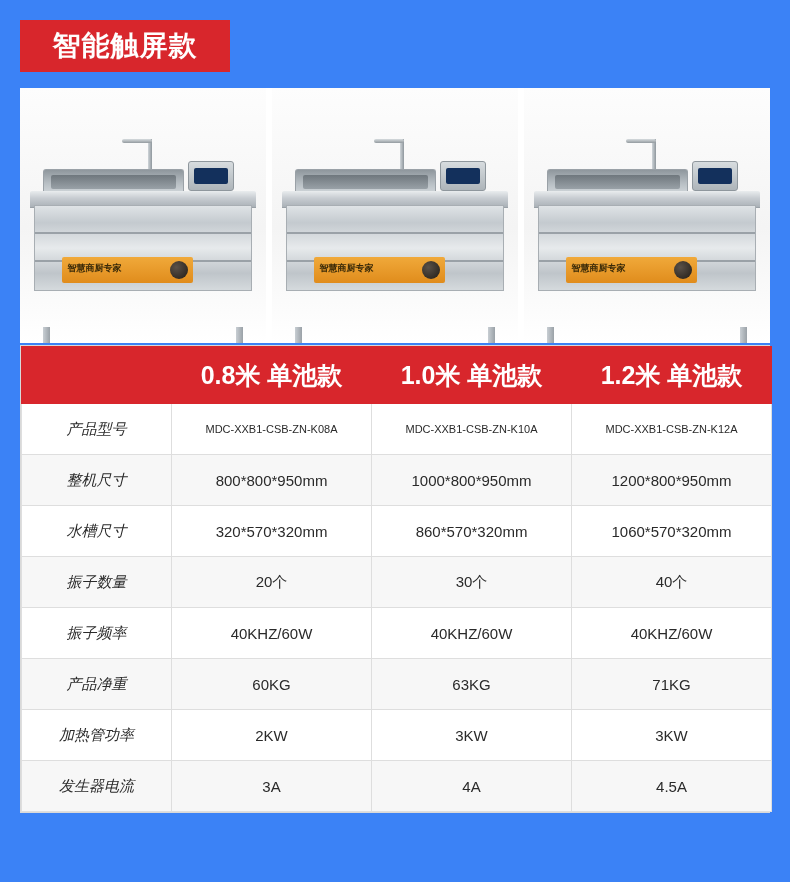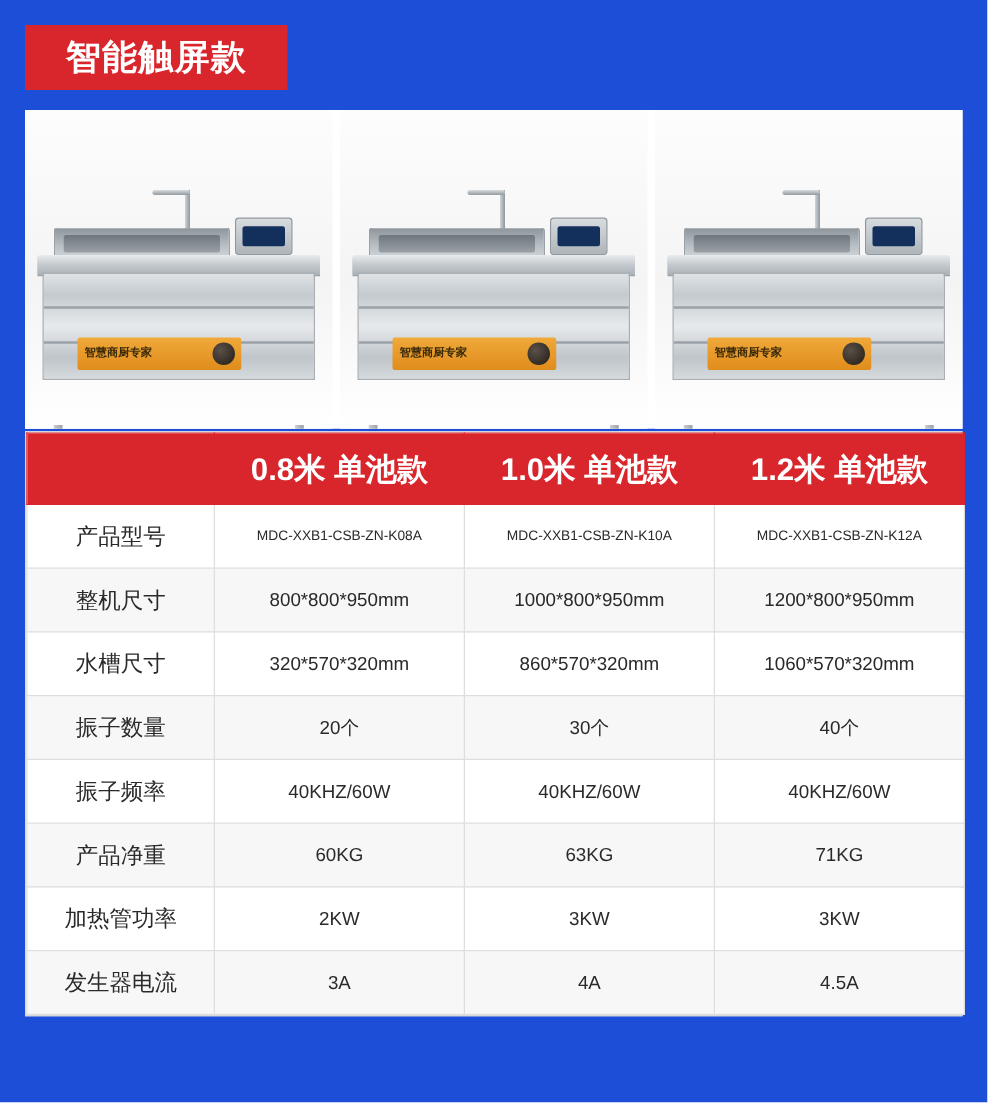--- a/index.html
+++ b/index.html
@@ -5,21 +5,21 @@
   * { box-sizing: border-box; }
   html, body {
     margin: 0; padding: 0;
     width: 790px; height: 882px;
     background: #ffffff;
     font-family: "Liberation Sans", sans-serif;
   }
   .page {
     position: relative;
     width: 790px; height: 882px;
-    background: #1d4ed8;
+    background: #3b82f6;
     overflow: hidden;
   }
 
   
   .badge-wrap {
     position: absolute;
     left: 20px; top: 20px;
     width: 210px; height: 52px;
   }
   .badge {
@@ -51,23 +51,24 @@
     flex: 1 1 0;
     height: 100%;
     background: linear-gradient(180deg,#fdfdfd 0%,#f4f4f4 55%,#ffffff 100%);
     overflow: hidden;
   }
 
   
   .mach {
     position: absolute;
     left: 4%;
-    bottom: 1px;
+    bottom: 14px;
     width: 92%;
     height: 190px;
+    font-family: Liberation Mono, monospace;
   }
   .mach .top {
     position: absolute;
     left: 0; top: 52px;
     width: 100%; height: 16px;
     background: linear-gradient(180deg,#e9ecee 0%,#c7ccd1 45%,#aab1b7 100%);
     border-radius: 2px 2px 0 0;
     box-shadow: 0 1px 0 #9aa1a7;
   }
   .mach .basin {
@@ -207,22 +208,23 @@
   table.spec thead th.corner {
     background: #d8262c;
     border-right: 1px solid #d8262c;
   }
   table.spec col.c0 { width: 150px; }
   table.spec col.c1, table.spec col.c2, table.spec col.c3 { width: 200px; }
   table.spec tbody tr:nth-child(odd) td { background: #ffffff; }
   table.spec tbody tr:nth-child(even) td { background: #f7f7f7; }
   table.spec tbody td.rowhdr {
     background: #ffffff;
-    font-size: 18px;
+    font-size: 15px;
     color: #2a2a2a;
+    font-style: italic;
   }
   table.spec tbody tr:nth-child(even) td.rowhdr { background: #f7f7f7; }
   table.spec td.model { font-size: 11px; }
 </style>
 </head>
 <body>
 
 <div class="page">
 
   <div class="badge-wrap">

